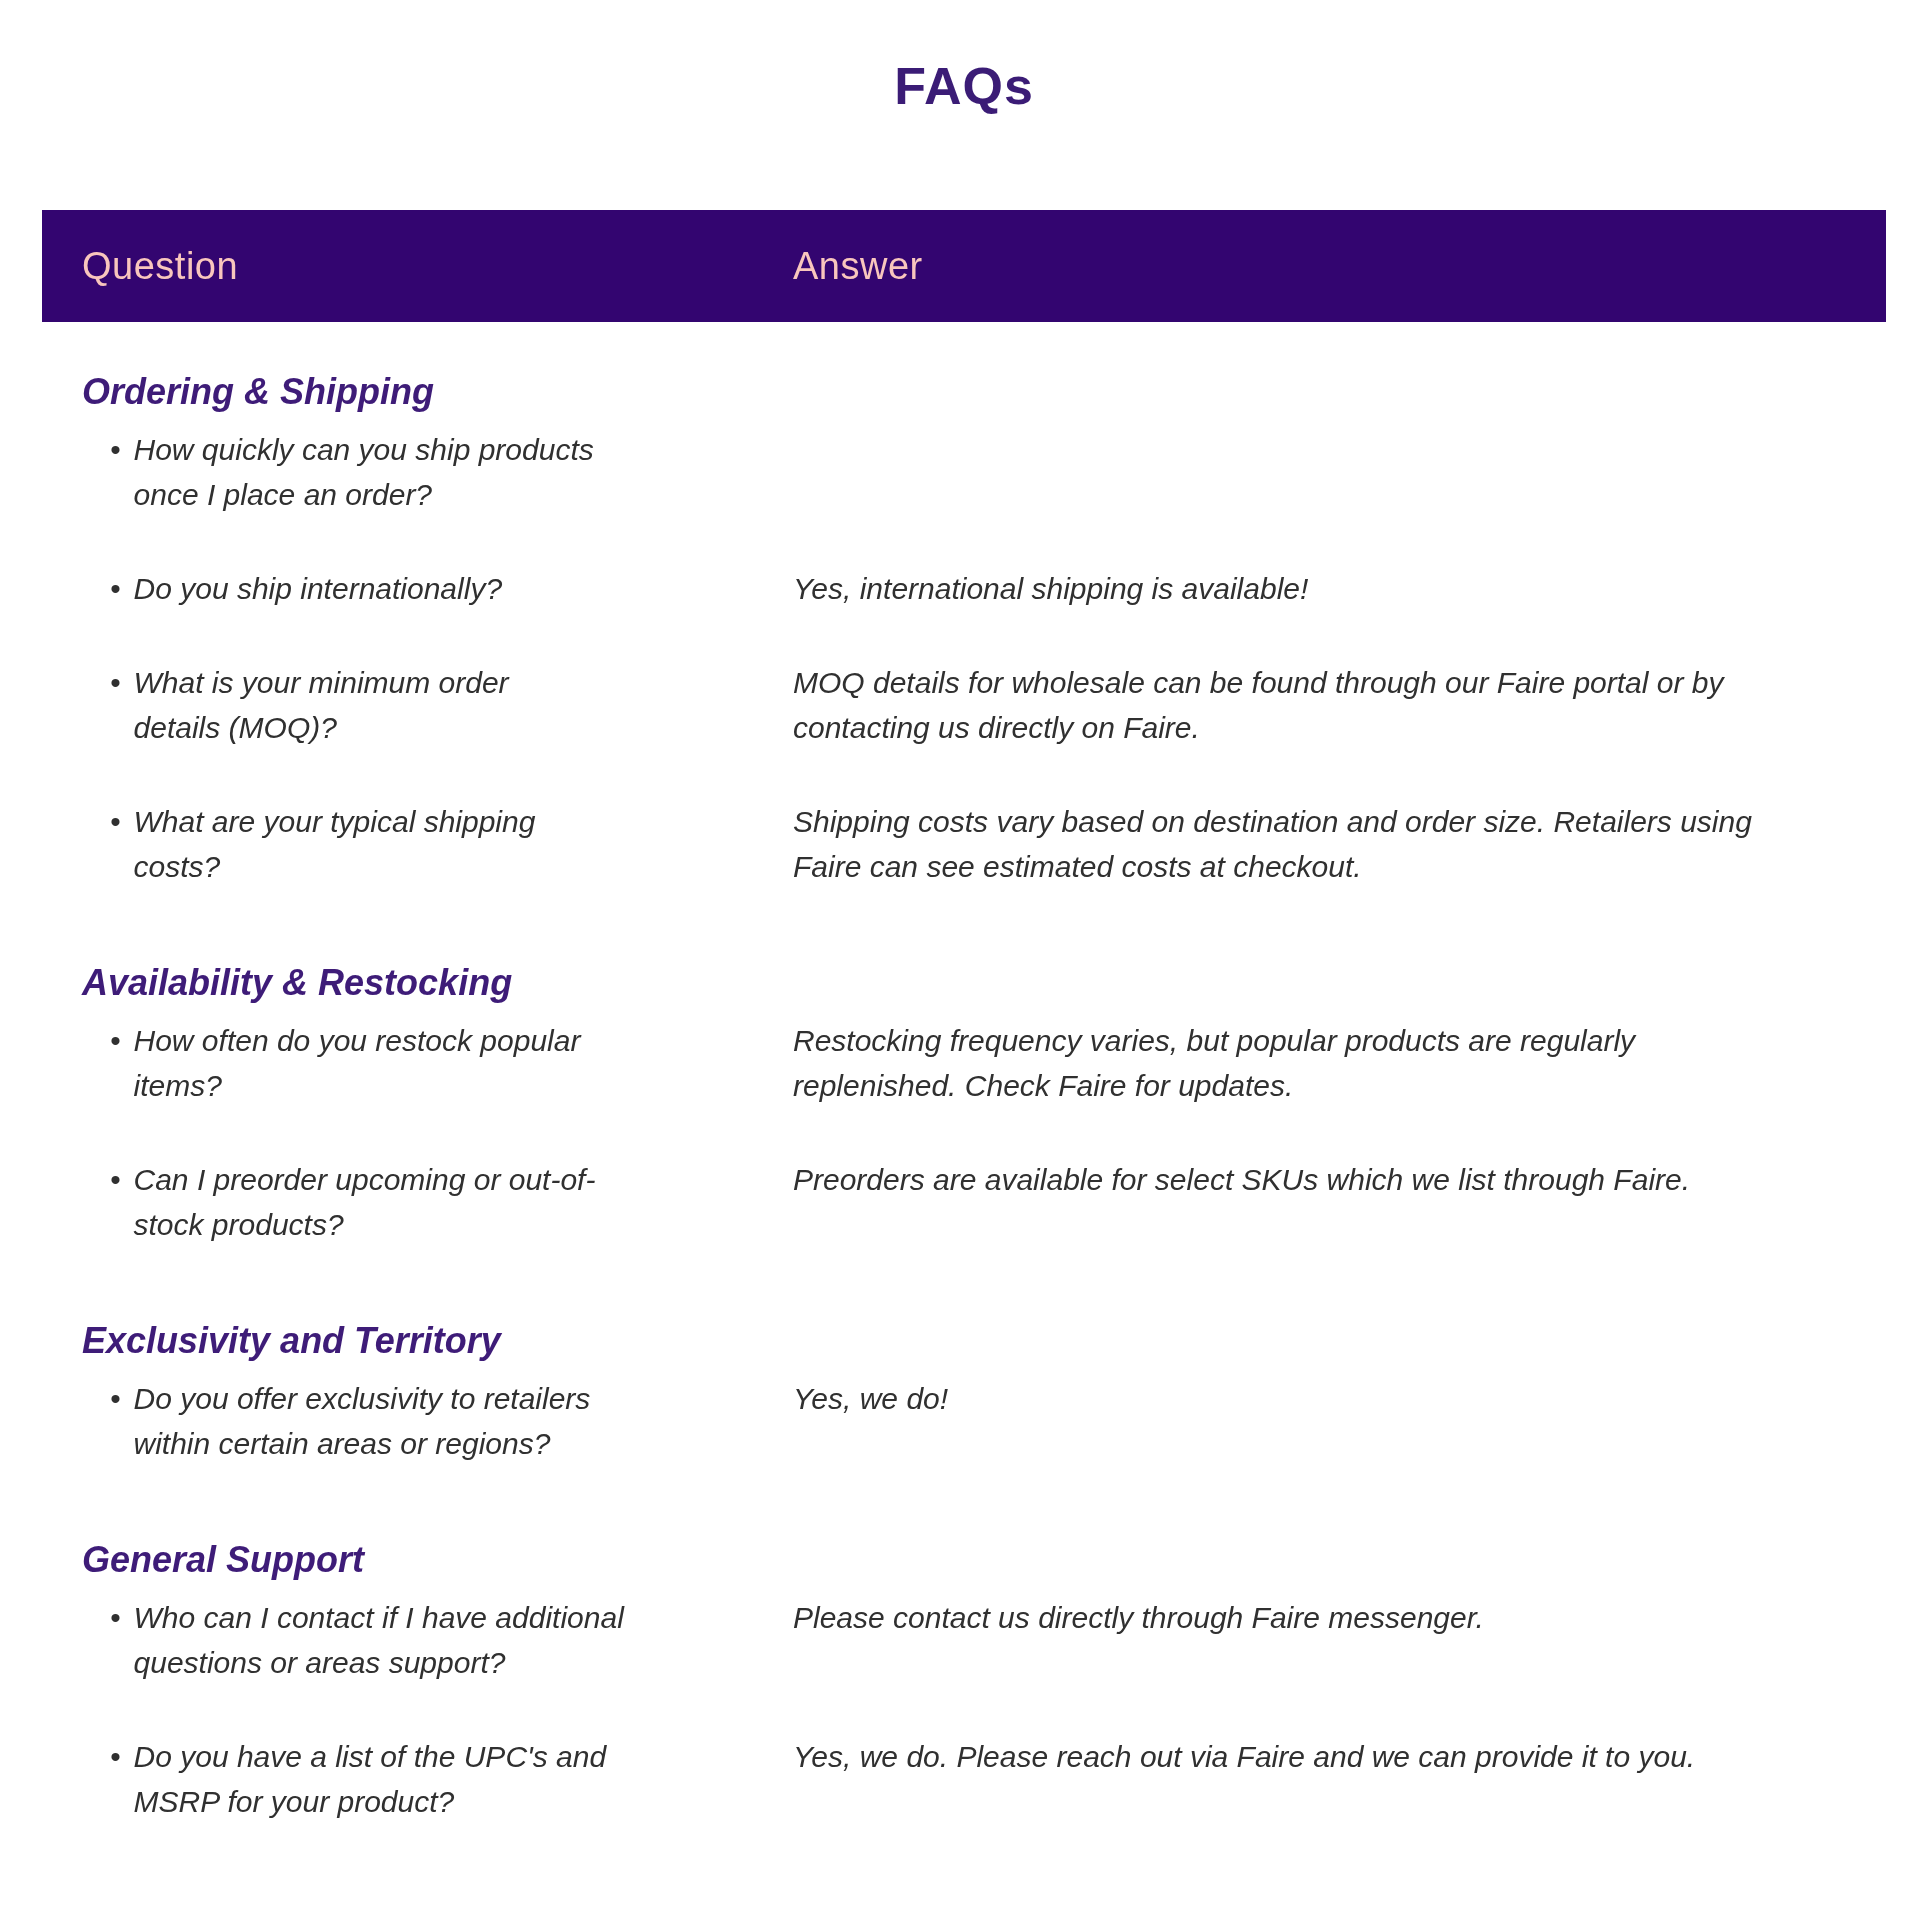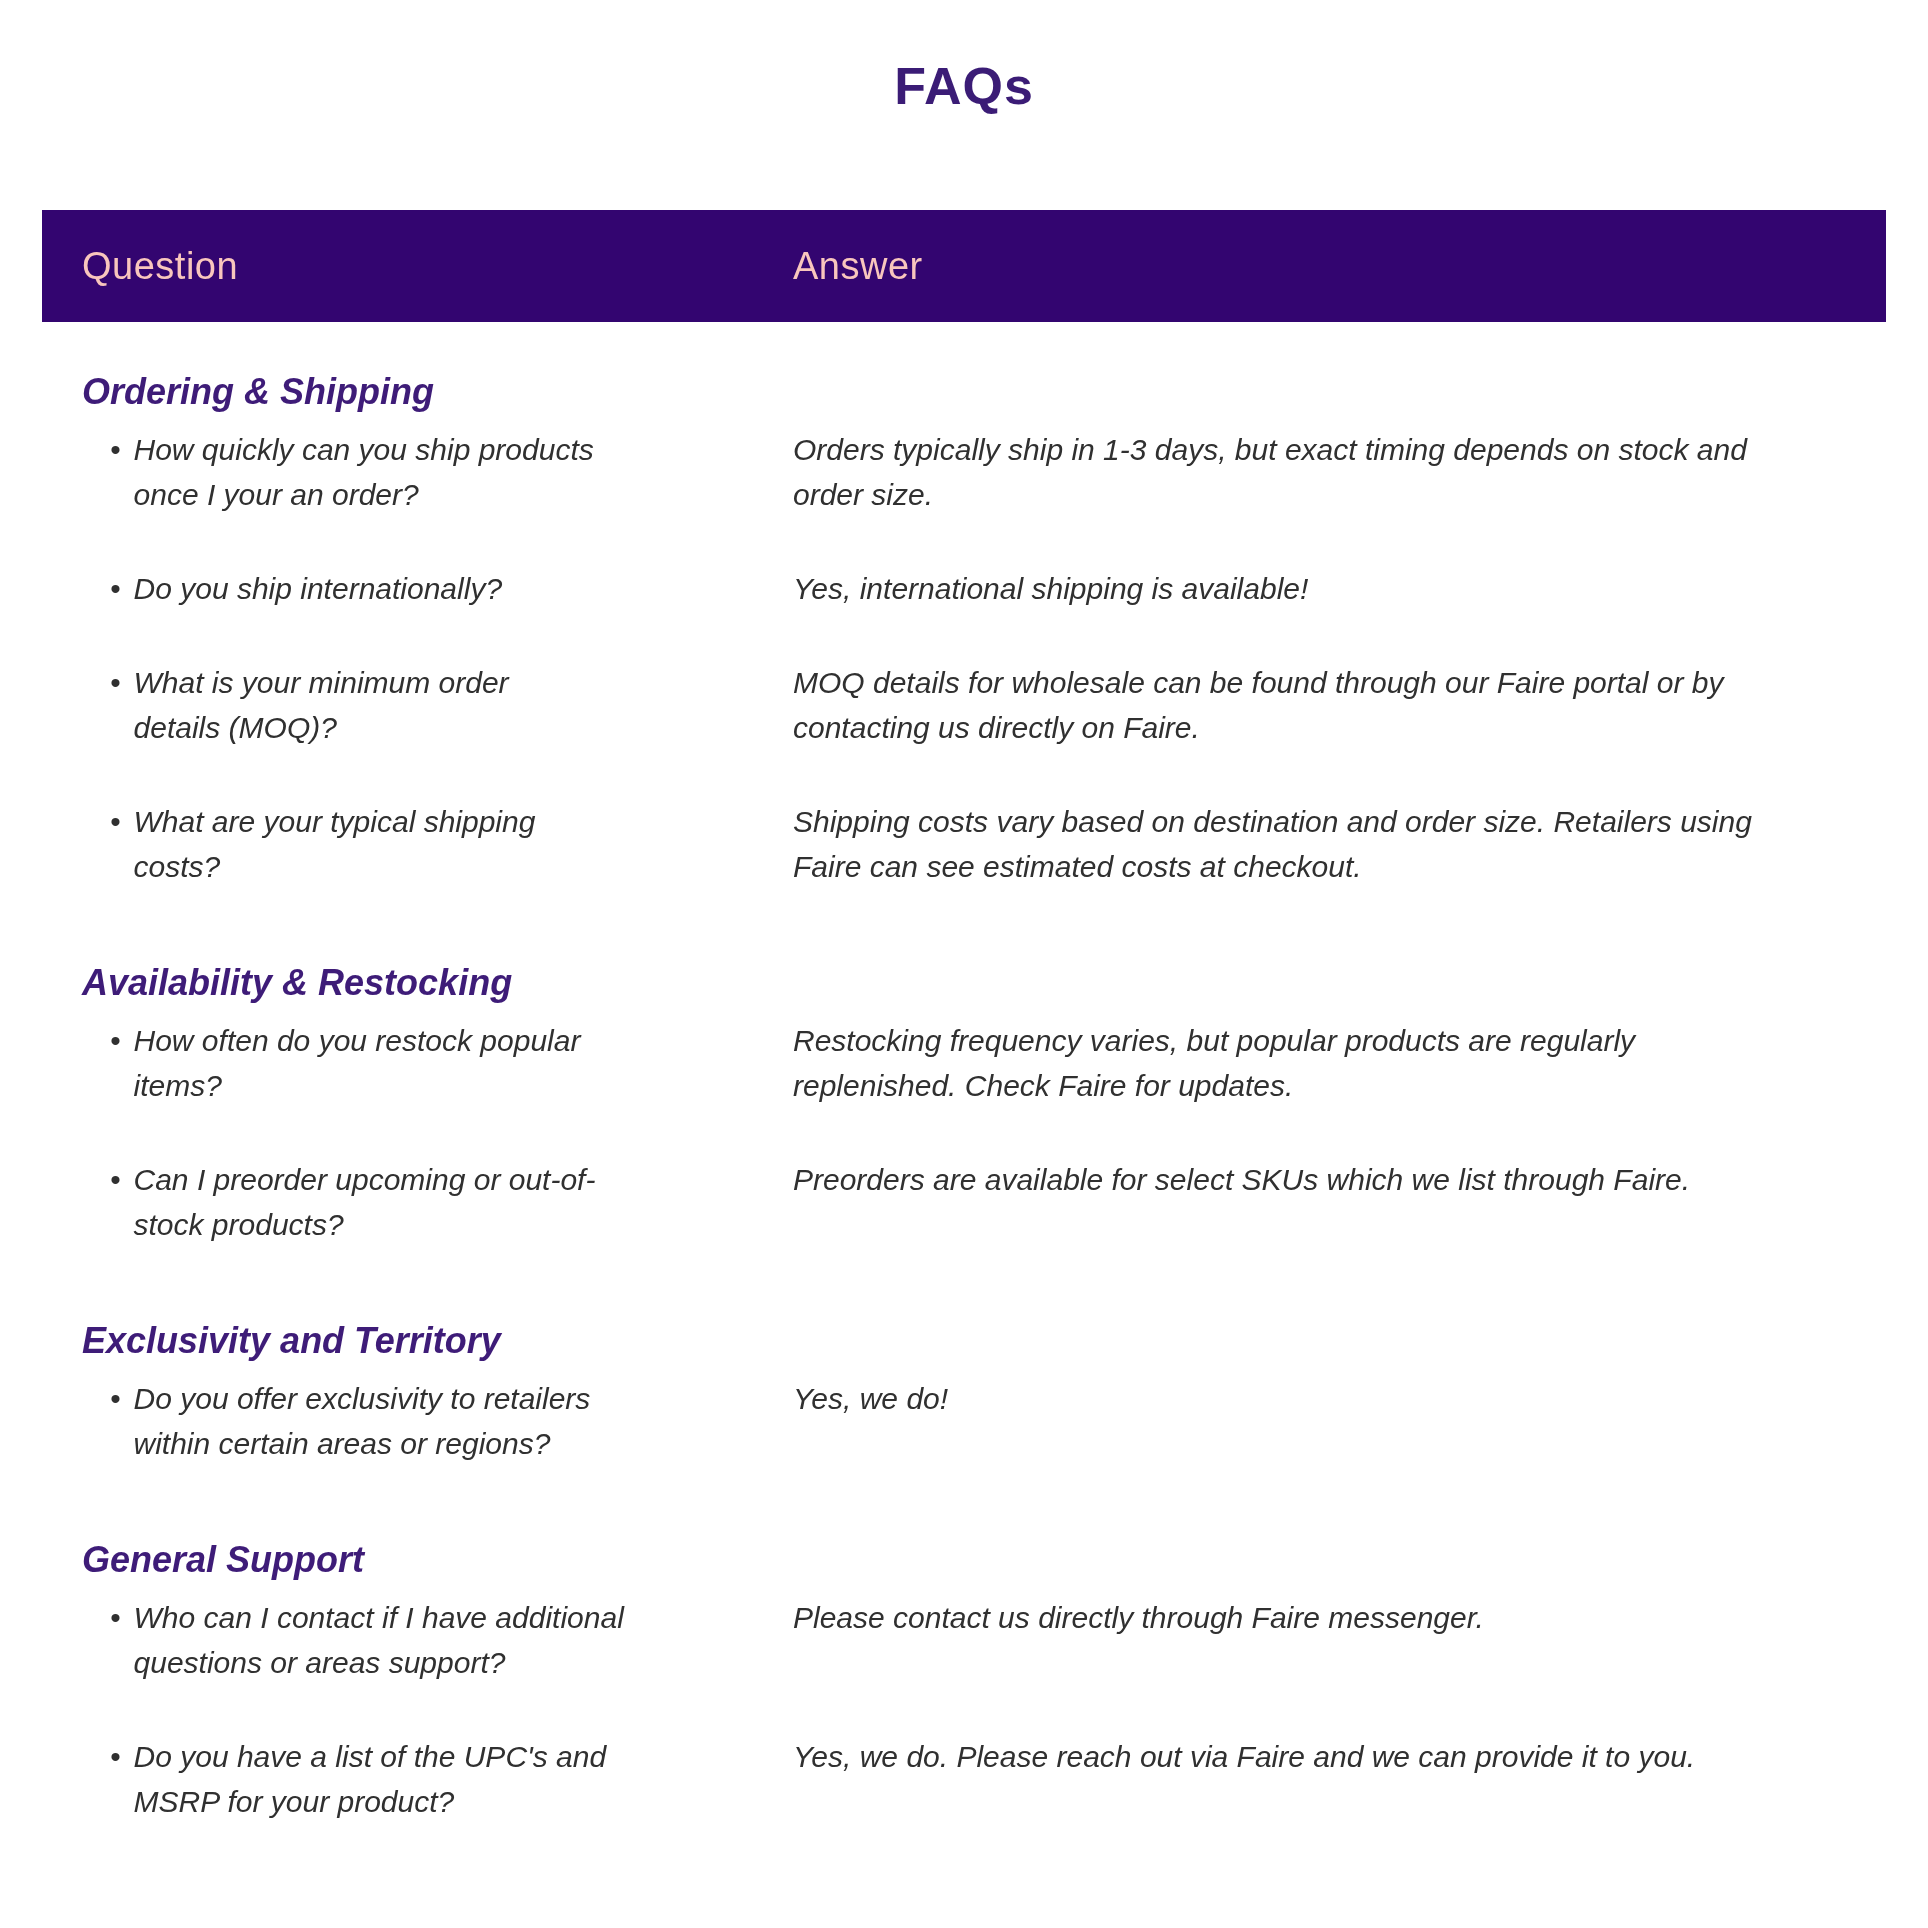--- a/index.html
+++ b/index.html
@@ -95,24 +95,22 @@
 </div>
 
 <div class="content">
 
   <div class="faq-section">
     <h2 class="section-heading">Ordering &amp; Shipping</h2>
     <div class="faq-row">
       <div class="q-cell">
         <span class="bullet">•</span>
         <span class="q-text">How quickly can you ship products
-once I your an order?</span>
+once I place an order?</span>
       </div>
-      <div class="a-cell">Orders typically ship in 1-3 days, but exact timing depends on stock and
-order size.</div>
     </div>
     <div class="faq-row">
       <div class="q-cell">
         <span class="bullet">•</span>
         <span class="q-text">Do you ship internationally?</span>
       </div>
       <div class="a-cell">Yes, international shipping is available!</div>
     </div>
     <div class="faq-row">
       <div class="q-cell">

